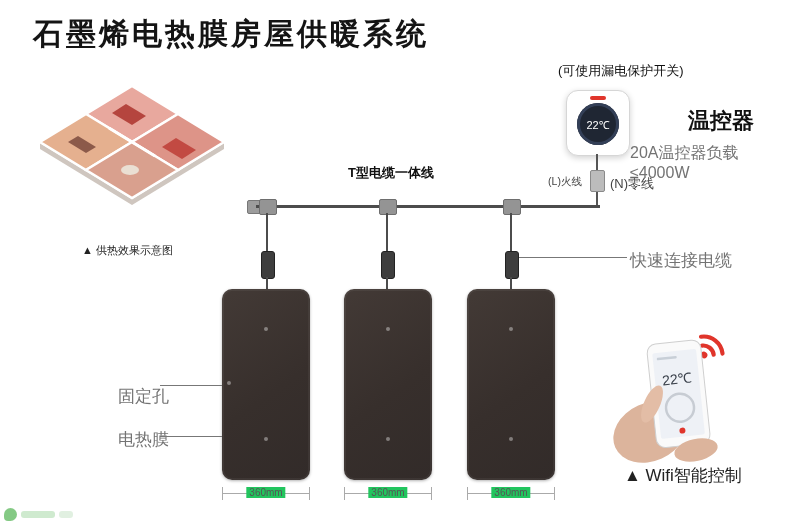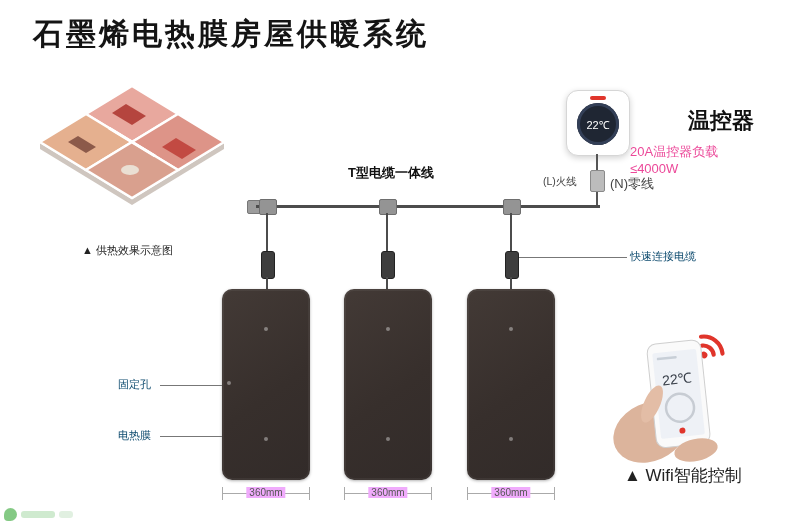--- a/index.html
+++ b/index.html
@@ -15,22 +15,22 @@
   .floorplan-caption{left:82px;top:243px;font-size:11px;color:#222;}
   
   .breaker-note{left:558px;top:62px;font-size:13px;color:#111;}
   .thermostat{left:566px;top:90px;width:62px;height:64px;background:#fff;border:1px solid #d6d6d6;
     border-radius:12px;box-shadow:0 2px 6px rgba(0,0,0,.18);}
   .thermo-logo{width:16px;height:4px;background:#e0352b;border-radius:2px;margin:5px auto 3px;}
   .thermo-dial{width:42px;height:42px;border-radius:50%;background:#1f2633;margin:0 auto;
     display:flex;align-items:center;justify-content:center;color:#fff;font-size:11px;
     box-shadow:inset 0 0 0 3px #333f57;}
   .thermo-name{left:688px;top:106px;font-size:22px;font-weight:600;color:#111;}
-  .thermo-load{left:630px;top:143px;font-size:13px;color:#ec4899;}
-  .wire-l{left:543px;top:175px;width:44px;text-align:left;font-size:10.5px;color:#444;}
+  .thermo-load{left:630px;top:143px;font-size:16px;color:#737373;}
+  .wire-l{left:543px;top:175px;width:44px;text-align:center;font-size:10.5px;color:#444;}
   .wire-n{left:610px;top:175px;font-size:13px;color:#444;}
   .thermo-wire{left:596px;top:154px;width:2px;height:53px;background:#555;}
   .thermo-plug{left:590px;top:170px;width:13px;height:20px;background:#bcbcbc;border:1px solid #8a8a8a;border-radius:2px;}
   
   .main-cable{left:256px;top:205px;width:344px;height:3px;background:#4c4c4c;}
   .cable-endcap{left:247px;top:200px;width:12px;height:12px;background:#9c9c9c;border:1px solid #777;border-radius:2px;}
   .tcable-label{left:348px;top:164px;font-size:13px;color:#111;font-weight:bold;}
   .junction{top:199px;width:16px;height:14px;background:#949494;border:1px solid #6e6e6e;border-radius:2px;}
   .j1{left:259px;} .j2{left:379px;} .j3{left:503px;}
   .drop{top:213px;width:2px;height:39px;background:#4c4c4c;}
@@ -39,35 +39,35 @@
   .c1{left:261px;} .c2{left:381px;} .c3{left:505px;}
   .stub{top:277px;width:2px;height:13px;background:#4c4c4c;}
   
   .panel{top:289px;width:88px;height:191px;border-radius:10px;
     background:linear-gradient(145deg,#433a36 0%,#372f2c 55%,#322b29 100%);
     box-shadow:inset 0 0 0 2px rgba(255,255,255,.05),0 1px 3px rgba(0,0,0,.3);}
   .p1{left:222px;} .p2{left:344px;} .p3{left:467px;}
   .hole{position:absolute;width:4px;height:4px;border-radius:50%;background:rgba(255,255,255,.38);}
   .hole-top{left:42px;top:38px;} .hole-bot{left:42px;top:148px;} .hole-edge{left:5px;top:92px;}
   
-  .lbl{font-size:11px;color:#0c4a6e;}
-  .lbl-guding{left:118px;top:377px;}
+  .lbl{font-size:17px;color:#737373;}
+  .lbl-guding{left:118px;top:385px;}
   .lbl-dianremo{left:118px;top:428px;}
   .lead{height:1px;background:#777;}
   .lead-guding{left:160px;top:385px;width:62px;}
   .lead-dianremo{left:160px;top:436px;width:62px;}
   .lbl-quick{left:630px;top:249px;}
   .lead-quick{left:519px;top:257px;width:108px;}
   
   .dim{top:486px;width:88px;height:16px;}
   .dim .dim-line{position:absolute;left:0;right:0;top:7px;height:1px;background:#aaa;}
   .dim .tick-l,.dim .tick-r{position:absolute;top:1px;width:1px;height:13px;background:#aaa;}
   .dim .tick-l{left:0;} .dim .tick-r{right:0;}
   .dim .dim-text{position:absolute;left:50%;top:1px;transform:translateX(-50%);
-    background:#f0abfc;padding:0 3px;font-size:10px;color:#555;white-space:nowrap;}
+    background:#22c55e;padding:0 3px;font-size:10px;color:#555;white-space:nowrap;}
   
   .wifi-icon{left:694px;top:320px;width:42px;height:42px;transform:rotate(38deg);}
   .hand-phone{left:612px;top:338px;width:128px;height:128px;}
   .wifi-caption{left:624px;top:464px;font-size:17px;color:#222;}
   
   .brand-logo{left:4px;top:506px;width:74px;height:16px;display:flex;align-items:center;gap:4px;opacity:.75;}
   .brand-dot{width:13px;height:13px;border-radius:50% 50% 50% 4px;background:#5cb85c;}
   .brand-bar1{width:34px;height:7px;border-radius:3px;background:#bfe3bf;}
   .brand-bar2{width:14px;height:7px;border-radius:3px;background:#d7ecd7;}
 </style>
@@ -92,20 +92,21 @@
     <polygon points="96,28 116,40 102,49 82,37" fill="#b5453e"></polygon>
     <polygon points="146,62 166,74 152,83 132,71" fill="#c24a42"></polygon>
     <polygon points="48,60 66,71 56,77 38,66" fill="#8c5a4a"></polygon>
     <ellipse cx="100" cy="94" rx="9" ry="5" fill="#eadfd3"></ellipse>
 
     <line x1="102" y1="66" x2="125" y2="80" stroke="#ffffff" stroke-width="3"></line>
     <line x1="79" y1="52" x2="102" y2="66" stroke="#ffffff" stroke-width="3"></line>
   </svg>
   <div class="abs floorplan-caption">▲ 供热效果示意图</div>
 
+  <div class="abs breaker-note">(可使用漏电保护开关)</div>
   <div class="abs thermostat">
     <div class="thermo-logo"></div>
     <div class="thermo-dial">
       <span>22℃</span>
     </div>
   </div>
   <div class="abs thermo-name">温控器</div>
   <div class="abs thermo-load">20A温控器负载≤4000W</div>
   <div class="abs thermo-wire"></div>
   <div class="abs thermo-plug"></div>

